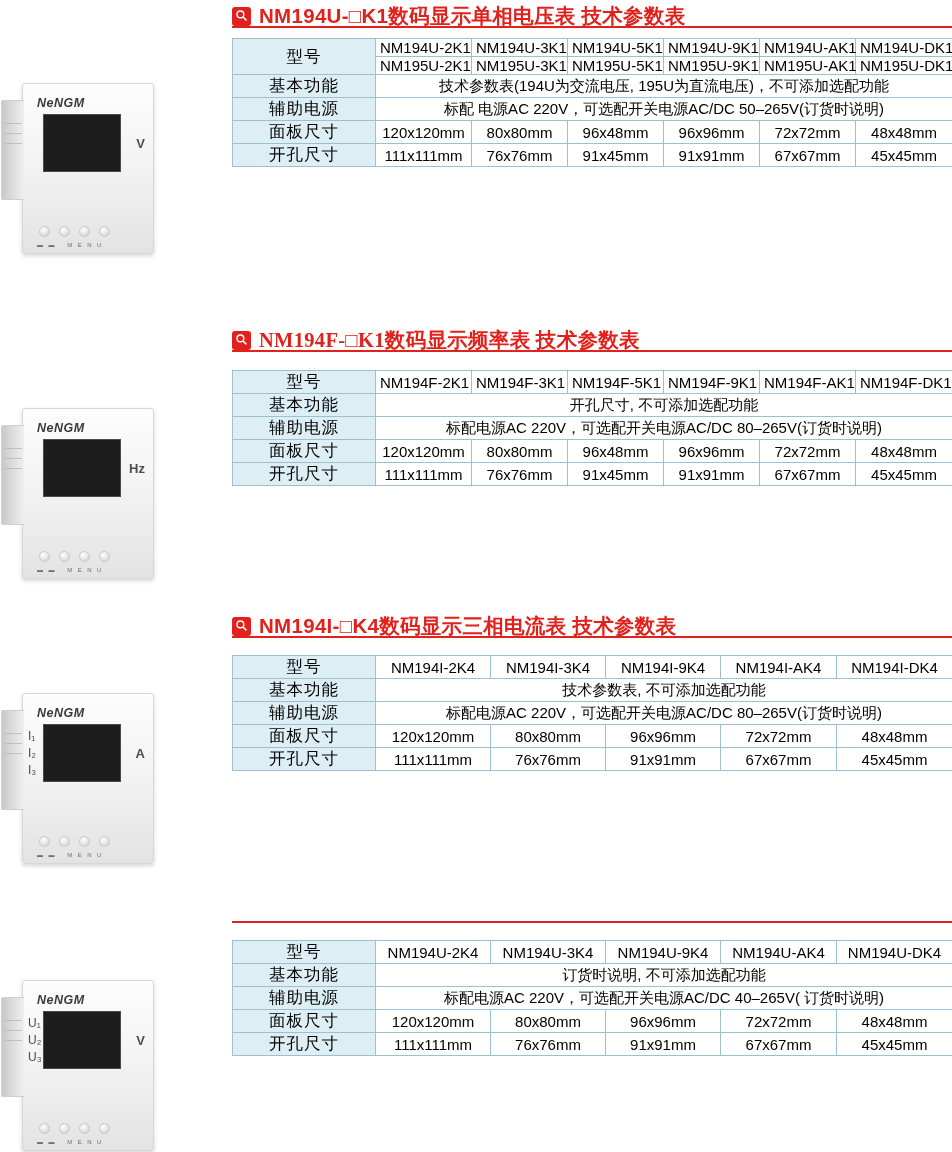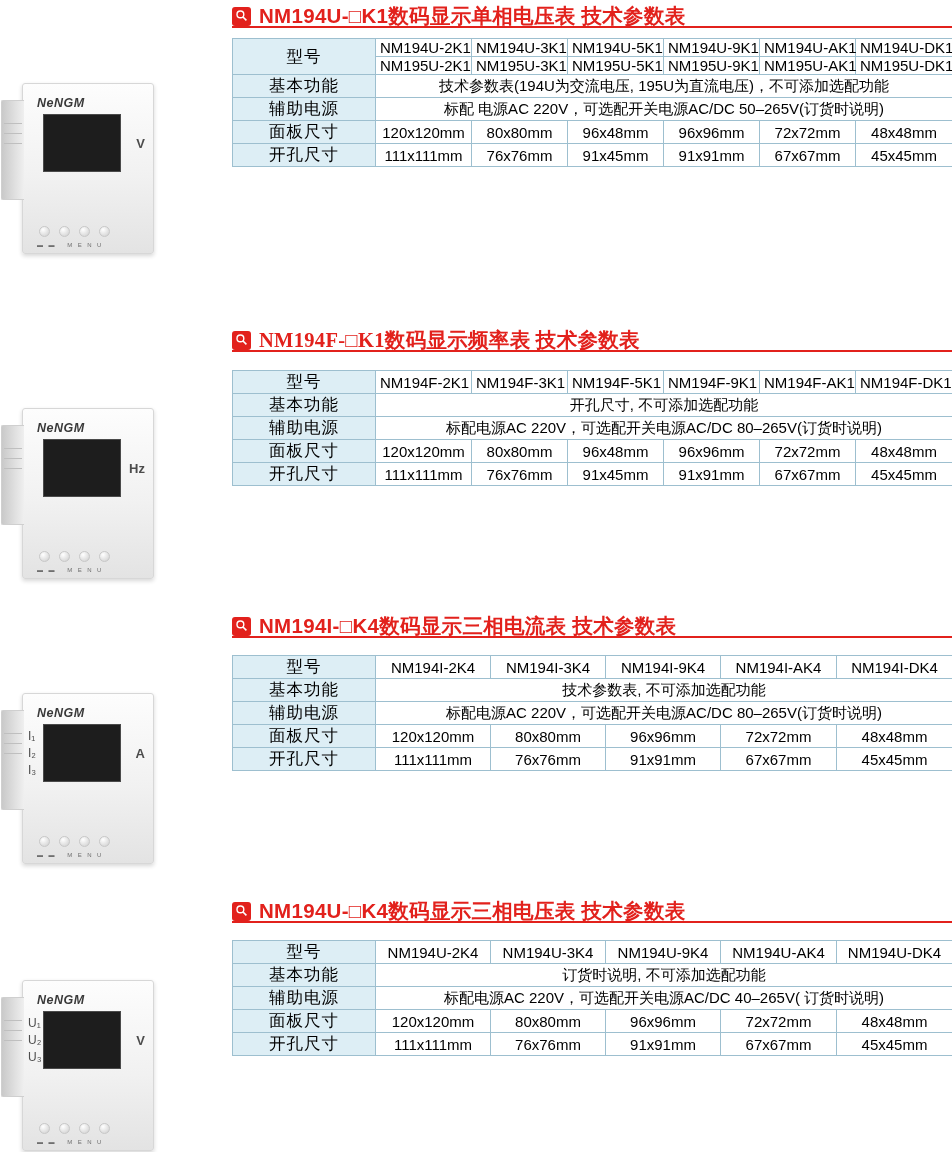--- a/index.html
+++ b/index.html
@@ -387,29 +387,20 @@
         <td class="lbl">开孔尺寸</td>
         <td class="val">111x111mm</td>
         <td class="val">76x76mm</td>
         <td class="val">91x91mm</td>
         <td class="val">67x67mm</td>
         <td class="val">45x45mm</td>
       </tr>
     </tbody>
   </table>
 
-  <div class="sec-head" style="top:897px;">
-    <span class="mag">
-      <svg width="13" height="13" viewBox="0 0 13 13">
-          <circle cx="5.4" cy="5.4" r="3.4" fill="none" stroke="#fff" stroke-width="1.4"></circle>
-          <line x1="8" y1="8" x2="11.4" y2="11.4" stroke="#fff" stroke-width="1.6"></line>
-        </svg>
-    </span>
-    <span class="title">NM194U-□K4数码显示三相电压表  技术参数表</span>
-  </div>
   <div class="head-rule" style="top:921px;"></div>
 
   <div class="device" style="left:0px; top:972px;">
     <div class="meter">
       <div class="side"></div>
       <div class="brand">NeNGM</div>
       <div class="screen"></div>
       <div class="unit">V</div>
       <div class="phases">
         <i>U₁</i><br>

